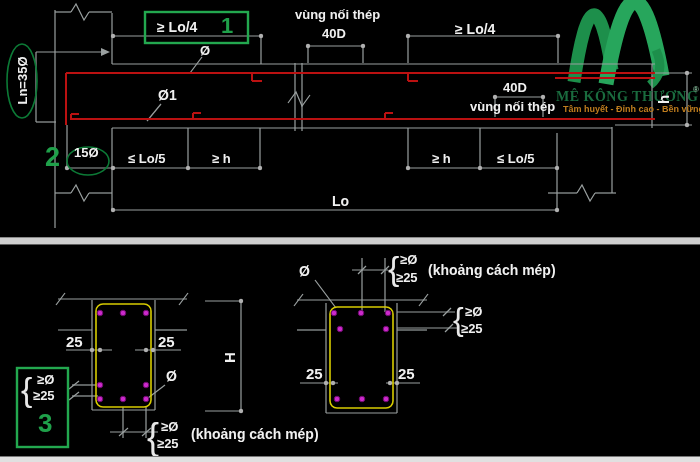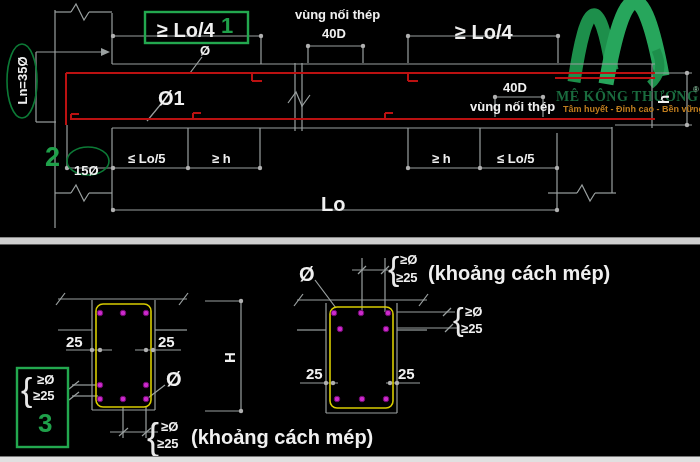--- a/index.html
+++ b/index.html
@@ -5,21 +5,21 @@
   html,body{margin:0;padding:0;background:#222;}
   .stage{
     position:relative;width:700px;height:462px;background:#000;overflow:hidden;
     font-family:"Liberation Sans","DejaVu Sans",sans-serif;
   }
   .stage svg{position:absolute;left:0;top:0;}
   .label{
     position:absolute;color:#f0f0f0;font-weight:700;font-size:13px;
     white-space:nowrap;line-height:1;letter-spacing:0;
   }
-  .lbl14{font-size:20px;}
+  .lbl14{font-size:14px;}
   .lbl15{font-size:15px;text-align:right;}
   .green-num{color:#1fa04a;}
   .brace{font-weight:400;font-size:34px;color:#e8e8e8;}
   .rot{transform:rotate(-90deg);transform-origin:center center;text-align:center;}
   .divider{
     position:absolute;left:0;top:237px;width:700px;height:6px;
     background:#cfcfcf;border-top:1px solid #8a8a8a;border-bottom:1px solid #5e5e5e;
   }
   .bottom-strip{
     position:absolute;left:0;top:456px;width:700px;height:6px;
@@ -241,27 +241,27 @@
   <div class="label lbl14" style="left:455px;top:22px;">≥ Lo/4</div>
 
   <div class="label rot" style="left:-14px;top:74px;width:72px;">Ln=35Ø</div>
 
   <div class="label" style="left:200px;top:44px;">Ø</div>
   <div class="label lbl14" style="left:158px;top:88px;">Ø1</div>
 
   <div class="label" style="left:503px;top:81px;">40D</div>
   <div class="label" style="left:470px;top:100px;">vùng nối thép</div>
 
-  <div class="label" style="left:74px;top:164px;">15Ø</div>
+  <div class="label" style="left:74px;top:146px;">15Ø</div>
   <div class="label" style="left:128px;top:152px;">≤ Lo/5</div>
   <div class="label" style="left:212px;top:152px;">≥ h</div>
   <div class="label" style="left:432px;top:152px;">≥ h</div>
   <div class="label" style="left:497px;top:152px;">≤ Lo/5</div>
 
-  <div class="label lbl14" style="left:321px;top:194px;">Lo</div>
+  <div class="label lbl14" style="left:332px;top:194px;">Lo</div>
   <div class="label rot lbl15" style="left:648px;top:92px;width:30px;">h</div>
 
   <div class="label green-num" style="left:45px;top:144px;font-size:27px;">2</div>
 
   <div class="brace" style="position:absolute;left:21px;top:370px;">{</div>
   <div class="label" style="left:37px;top:373px;">≥Ø</div>
   <div class="label" style="left:33px;top:389px;">≥25</div>
   <div class="label green-num" style="left:38px;top:410px;font-size:26px;">3</div>
 
   <div class="label lbl15" style="left:66px;top:334px;">25</div>

